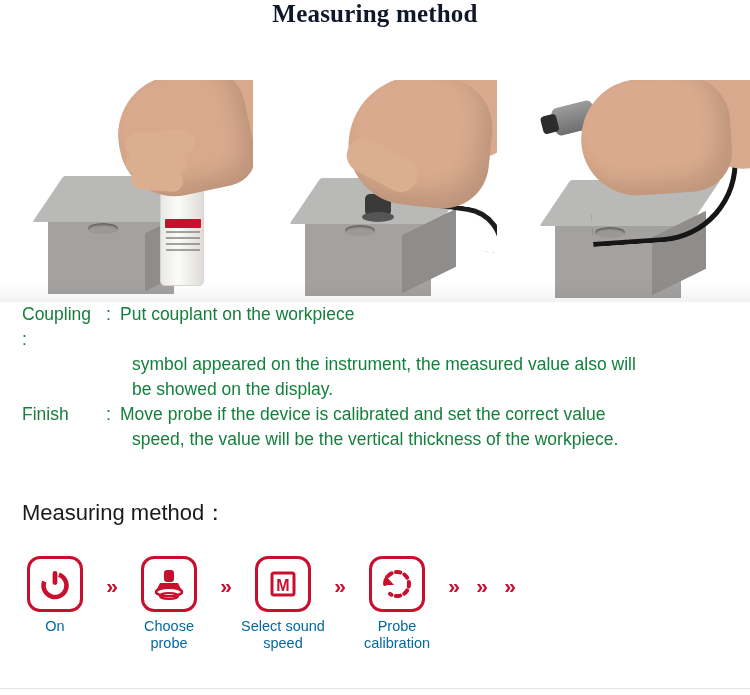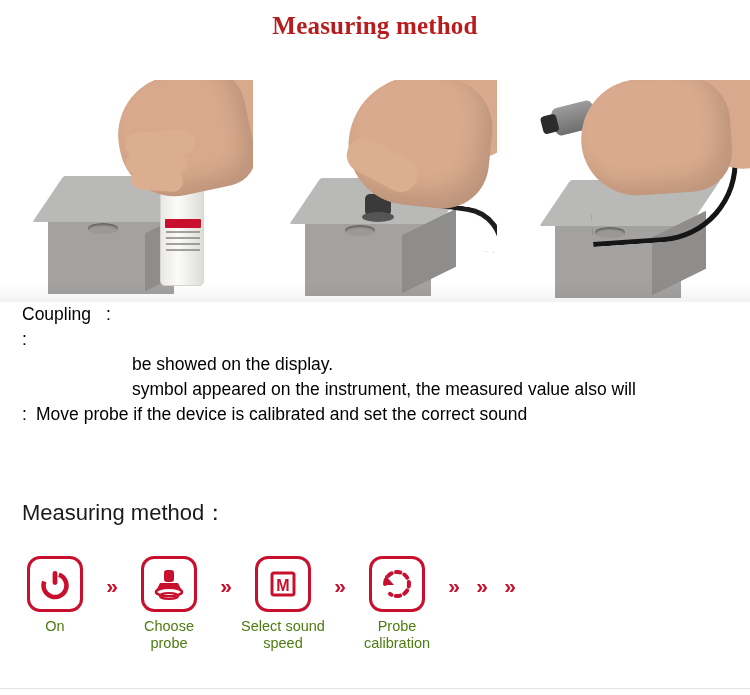--- a/index.html
+++ b/index.html
@@ -15,22 +15,21 @@
     width: 750px; height: 695px;
     background: #fff;
   }
 
   
   .title {
     text-align: center;
     font-family: "Liberation Serif", serif;
     font-weight: bold;
     font-size: 25px;
-    color: #b91c1c;
-    padding-top: 12px;
+    color: #0f172a;
     letter-spacing: .2px;
   }
 
   
   .photos {
     position: absolute;
     top: 80px; left: 0;
     width: 750px; height: 222px;
     display: flex;
     overflow: hidden;
@@ -222,21 +221,21 @@
   .shadow-floor {
     position: absolute; bottom: 0; left: 0; right: 0; height: 18px;
     background: linear-gradient(180deg, rgba(0,0,0,0) 0%, rgba(0,0,0,.05) 100%);
   }
 
   
   .steps {
     position: absolute;
     top: 302px; left: 22px; right: 8px;
     font-size: 17.5px;
-    color: #000000;
+    color: #15803d;
     line-height: 25px;
   }
   .step-row { display: flex; align-items: flex-start; }
   .step-label { width: 84px; flex: 0 0 84px; white-space: nowrap; }
   .step-colon { width: 14px; flex: 0 0 14px; }
   .step-text { flex: 1; }
   .step-cont { margin-left: 110px; }
 
   
   .subheading {
@@ -264,21 +263,21 @@
     width: 56px; height: 56px;
     border: 3px solid #c8102e;
     border-radius: 13px;
     position: relative;
     display: flex; align-items: center; justify-content: center;
   }
   .icon-cap {
     margin-top: 6px;
     text-align: center;
     font-size: 14.5px;
-    color: #4d7c0f;
+    color: #0369a1;
     line-height: 17px;
   }
   .chev {
     color: #c8102e;
     font-size: 21px;
     font-weight: bold;
     padding-top: 18px;
     width: 28px;
     text-align: center;
     flex: 0 0 28px;
@@ -356,32 +355,35 @@
       <div class="shadow-floor"></div>
     </div>
 
   </div>
 
   <div class="steps">
 
     <div class="step-row">
       <div class="step-label">Coupling</div>
       <div class="step-colon">:</div>
+      <div class="step-text">Put couplant on the workpiece</div>
     </div>
 
     <div class="step-row">
       <div class="step-colon">:</div>
     </div>
+    <div class="step-cont">symbol appeared on the instrument, the measured value also will</div>
     <div class="step-cont">be showed on the display.</div>
-    <div class="step-cont">symbol appeared on the instrument, the measured value also will</div>
 
     <div class="step-row">
+      <div class="step-label">Finish</div>
       <div class="step-colon">:</div>
-      <div class="step-text">Move probe if the device is calibrated and set the correct sound</div>
-    </div>
+      <div class="step-text">Move probe if the device is calibrated and set the correct value</div>
+    </div>
+    <div class="step-cont">speed, the value will be the vertical thickness of the workpiece.</div>
 
   </div>
 
   <div class="subheading">Measuring method：</div>
 
   <div class="flow">
 
     <div class="flow-item">
       <div class="icon-box">
         <svg width="34" height="34" viewBox="0 0 34 34">

